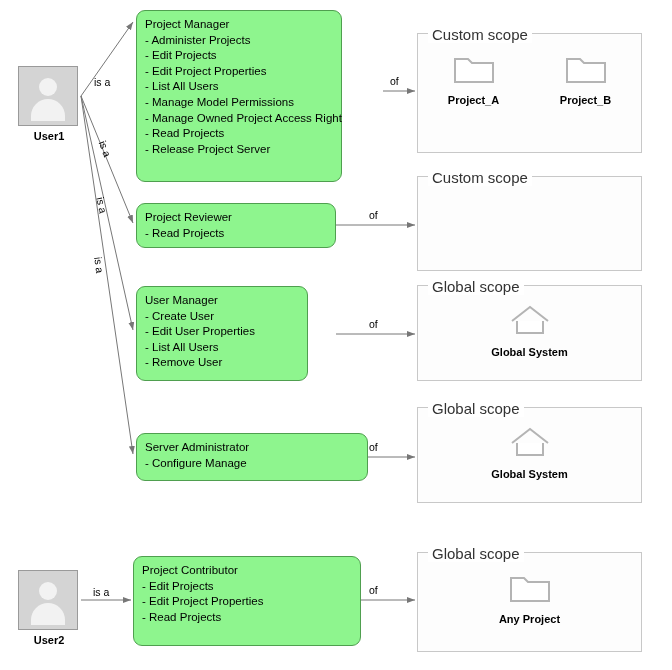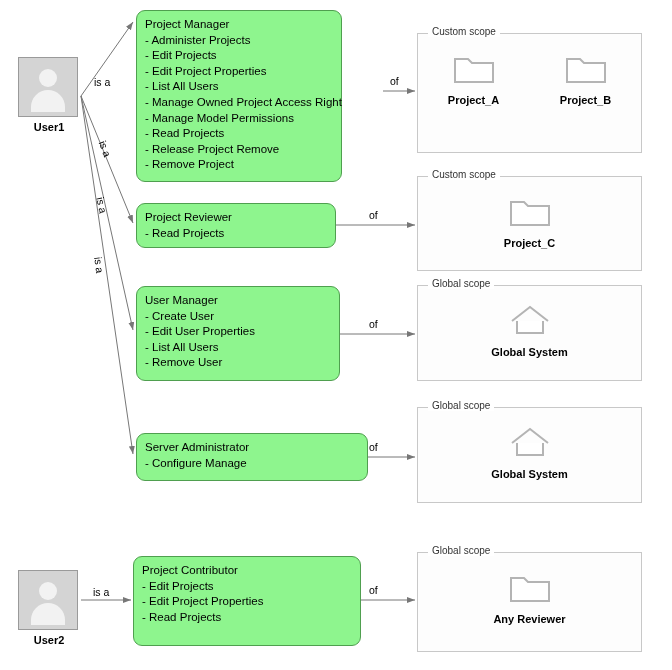--- a/index.html
+++ b/index.html
@@ -89,21 +89,21 @@
     border: 1px solid #c8c8c8;
     box-sizing: border-box;
     background: #fdfdfd;
   }
   .scope .legend {
     position: absolute;
     top: -8px;
     left: 10px;
     background: #ffffff;
     padding: 0 4px;
-    font-size: 10px;
+    font-size: 15px;
     color: #333;
   }
   .scope .items {
     display: flex;
     flex-direction: row;
     justify-content: center;
     gap: 26px;
     padding-top: 16px;
   }
   .scope-item {
@@ -162,21 +162,21 @@
   <div class="edge-label rot" style="left:106px; top:196px; transform:rotate(78deg);">is a</div>
   <div class="edge-label rot" style="left:104px; top:256px; transform:rotate(82deg);">is a</div>
   <div class="edge-label" style="left:93px; top:586px;">is a</div>
 
   <div class="edge-label" style="left:390px; top:75px;">of</div>
   <div class="edge-label" style="left:369px; top:209px;">of</div>
   <div class="edge-label" style="left:369px; top:318px;">of</div>
   <div class="edge-label" style="left:369px; top:441px;">of</div>
   <div class="edge-label" style="left:369px; top:584px;">of</div>
 
-  <div class="user" style="left:18px; top:57px;">
+  <div class="user" style="left:18px; top:66px;">
     <div class="avatar">
       <div class="head"></div>
       <div class="body"></div>
     </div>
     <div class="caption">User1</div>
   </div>
 
   <div class="user" style="left:18px; top:570px;">
     <div class="avatar">
       <div class="head"></div>
@@ -184,33 +184,32 @@
     </div>
     <div class="caption">User2</div>
   </div>
 
   <div class="role" style="left:136px; top:10px; width:206px; height:172px;">
     <div class="title">Project Manager</div>
     <div class="perm">- Administer Projects</div>
     <div class="perm">- Edit Projects</div>
     <div class="perm">- Edit Project Properties</div>
     <div class="perm">- List All Users</div>
+    <div class="perm">- Manage Model Permissions</div>
     <div class="perm">- Manage Owned Project Access Right</div>
-    <div class="perm">- Manage Model Permissions</div>
     <div class="perm">- Read Projects</div>
-    <div class="perm">- Release Project Remove</div>
-    <div class="perm">- Remove Project</div>
+    <div class="perm">- Release Project Server</div>
   </div>
 
   <div class="role" style="left:136px; top:203px; width:200px; height:45px;">
     <div class="title">Project Reviewer</div>
     <div class="perm">- Read Projects</div>
   </div>
 
-  <div class="role" style="left:136px; top:286px; width:204px; height:95px;">
+  <div class="role" style="left:136px; top:286px; width:172px; height:95px;">
     <div class="title">User Manager</div>
     <div class="perm">- Create User</div>
     <div class="perm">- Edit User Properties</div>
     <div class="perm">- List All Users</div>
     <div class="perm">- Remove User</div>
   </div>
 
   <div class="role" style="left:136px; top:433px; width:232px; height:48px;">
     <div class="title">Server Administrator</div>
     <div class="perm">- Configure Manage</div>
@@ -236,28 +235,20 @@
         <svg class="folder-icon" width="44" height="36" viewBox="0 0 44 36">
           <path d="M3 9 L3 32 L41 32 L41 13 L20 13 L16 9 Z" fill="#ffffff" stroke="#b4b4b4" stroke-width="2"></path>
         </svg>
         <div class="label">Project_B</div>
       </div>
     </div>
   </div>
 
   <div class="scope" style="left:417px; top:176px; width:225px; height:95px;">
     <div class="legend">Custom scope</div>
-    <div class="items">
-      <div class="scope-item">
-        <svg class="folder-icon" width="44" height="36" viewBox="0 0 44 36">
-          <path d="M3 9 L3 32 L41 32 L41 13 L20 13 L16 9 Z" fill="#ffffff" stroke="#b4b4b4" stroke-width="2"></path>
-        </svg>
-        <div class="label">Project_C</div>
-      </div>
-    </div>
   </div>
 
   <div class="scope" style="left:417px; top:285px; width:225px; height:96px;">
     <div class="legend">Global scope</div>
     <div class="items">
       <div class="scope-item">
         <svg class="home-icon" width="46" height="36" viewBox="0 0 46 36">
           <path d="M5 19 L23 5 L41 19" fill="none" stroke="#b4b4b4" stroke-width="2"></path>
           <path d="M10 19 L10 31 L36 31 L36 19" fill="#ffffff" stroke="#b4b4b4" stroke-width="2"></path>
         </svg>
@@ -279,18 +270,18 @@
     </div>
   </div>
 
   <div class="scope" style="left:417px; top:552px; width:225px; height:100px;">
     <div class="legend">Global scope</div>
     <div class="items">
       <div class="scope-item">
         <svg class="folder-icon" width="44" height="36" viewBox="0 0 44 36">
           <path d="M3 9 L3 32 L41 32 L41 13 L20 13 L16 9 Z" fill="#ffffff" stroke="#b4b4b4" stroke-width="2"></path>
         </svg>
-        <div class="label">Any Reviewer</div>
+        <div class="label">Any Project</div>
       </div>
     </div>
   </div>
 
 </div>
 
 </body></html>

